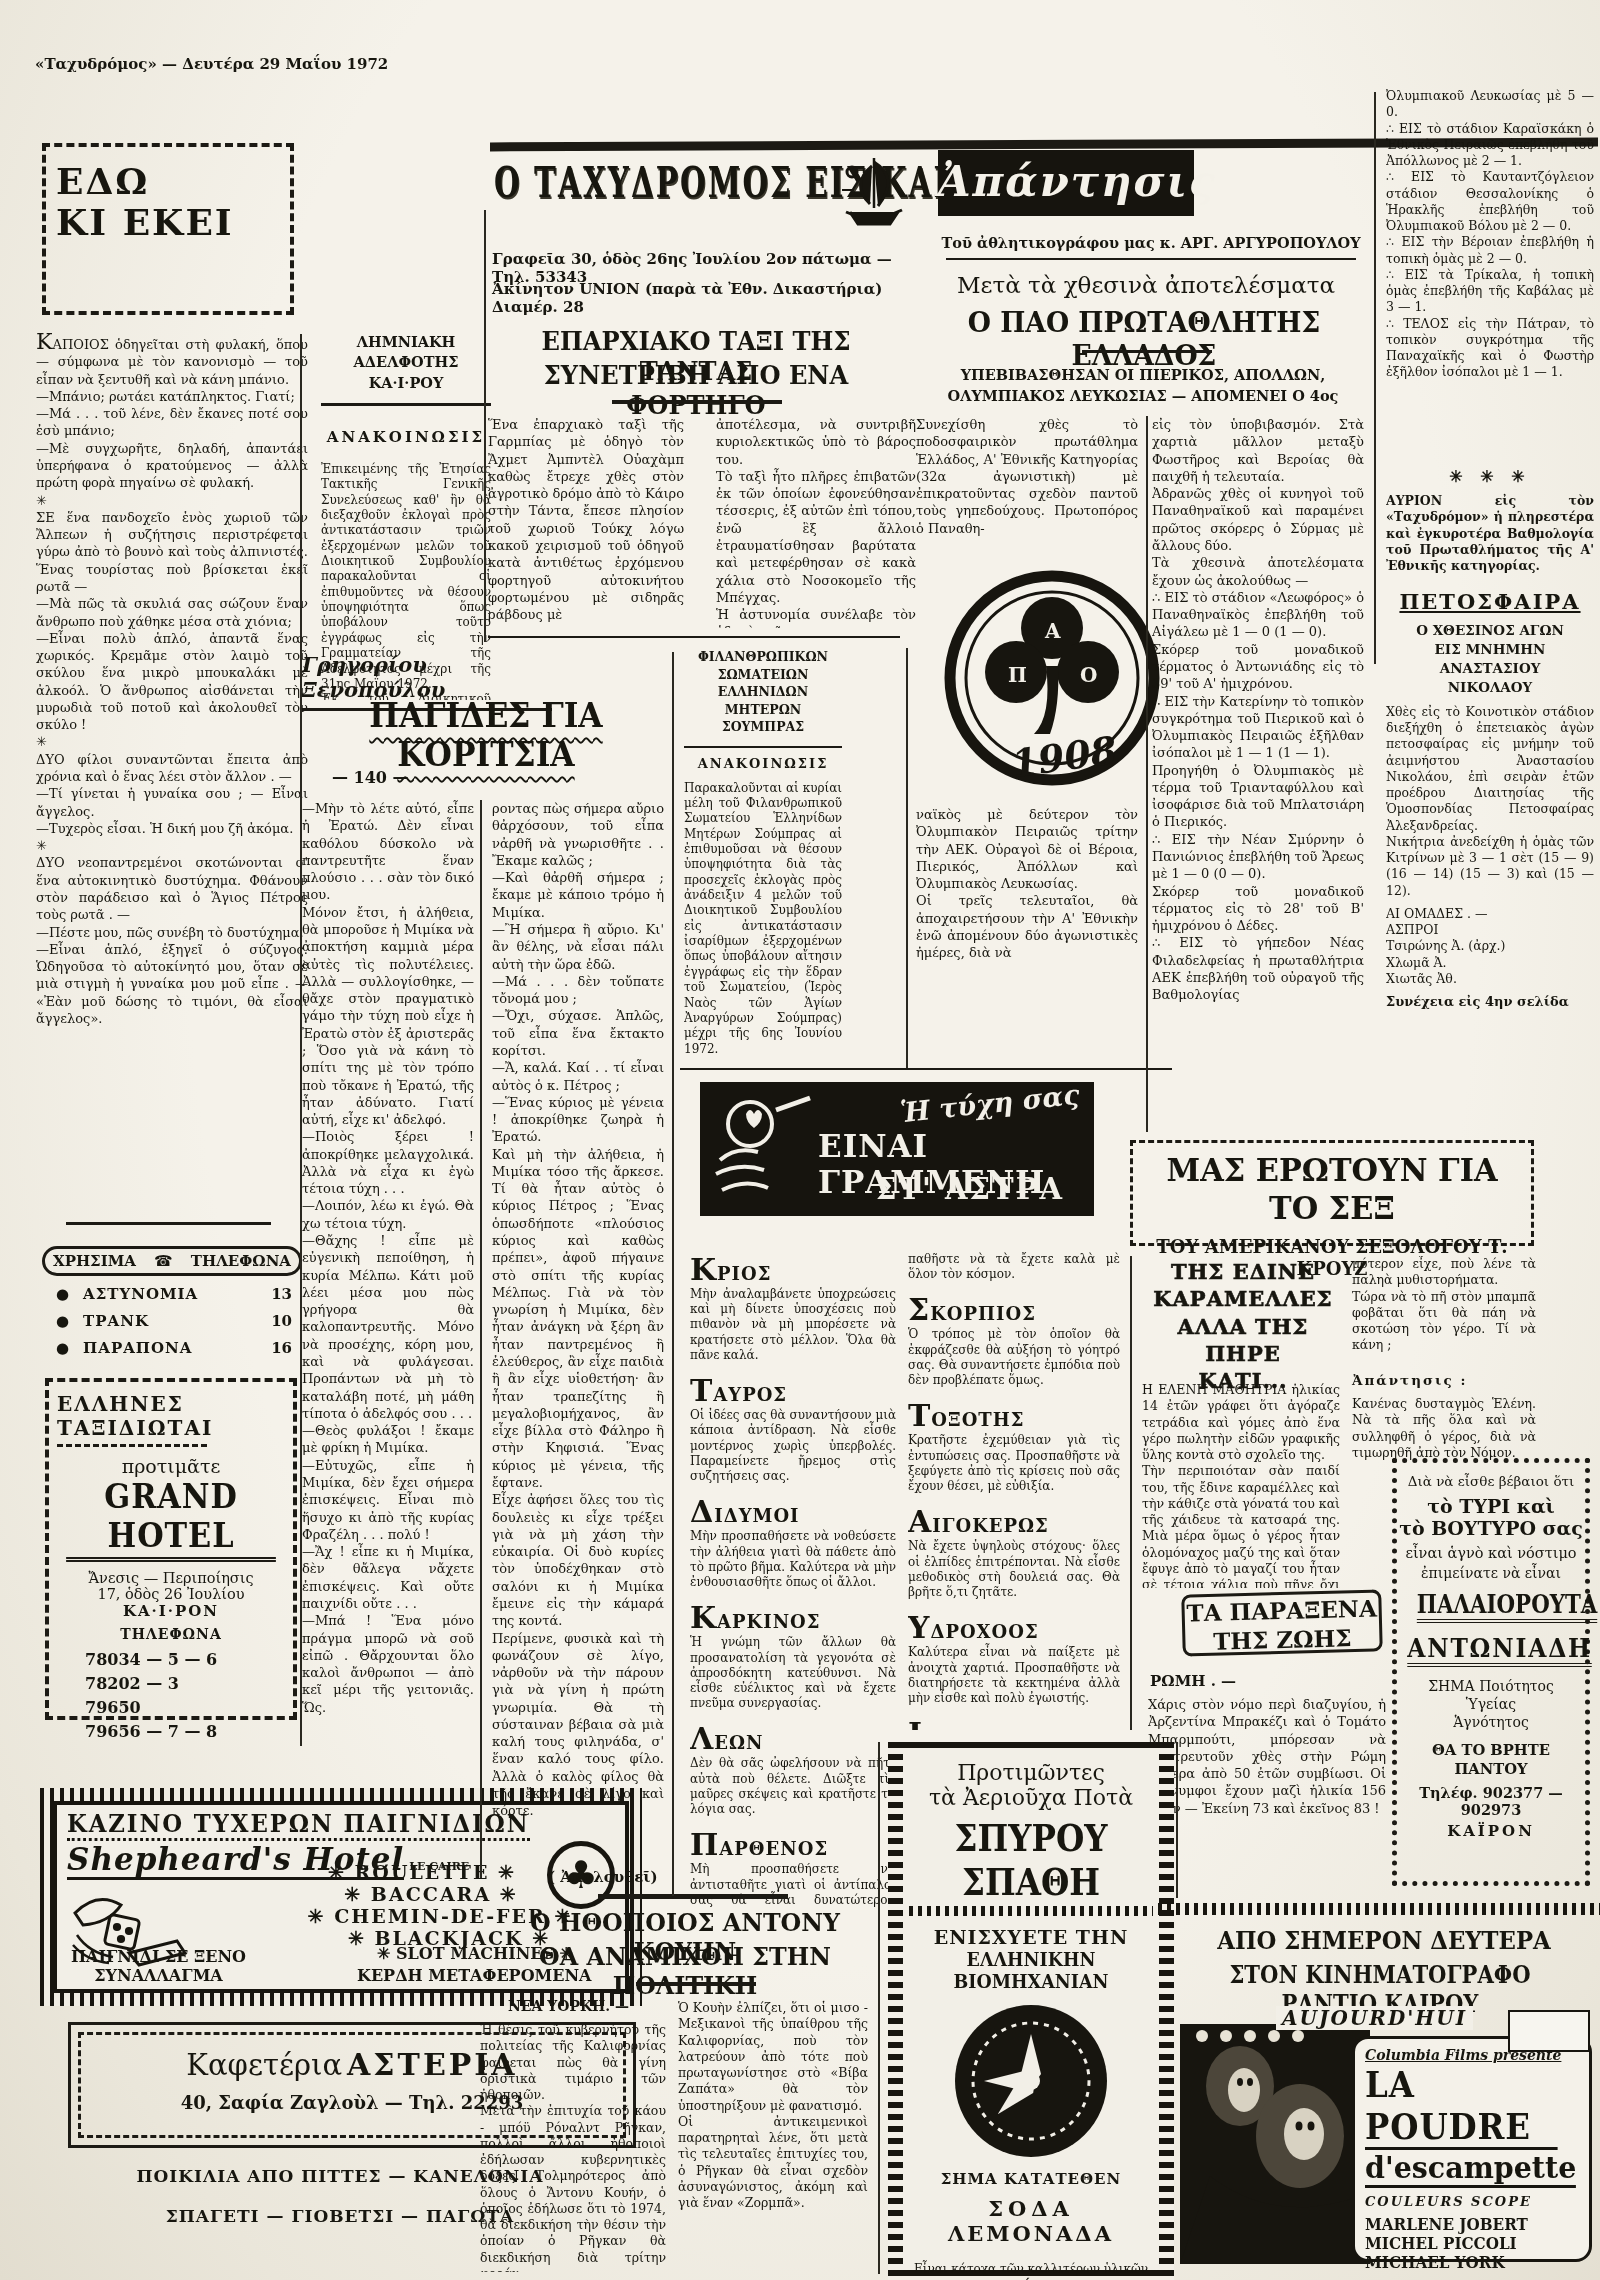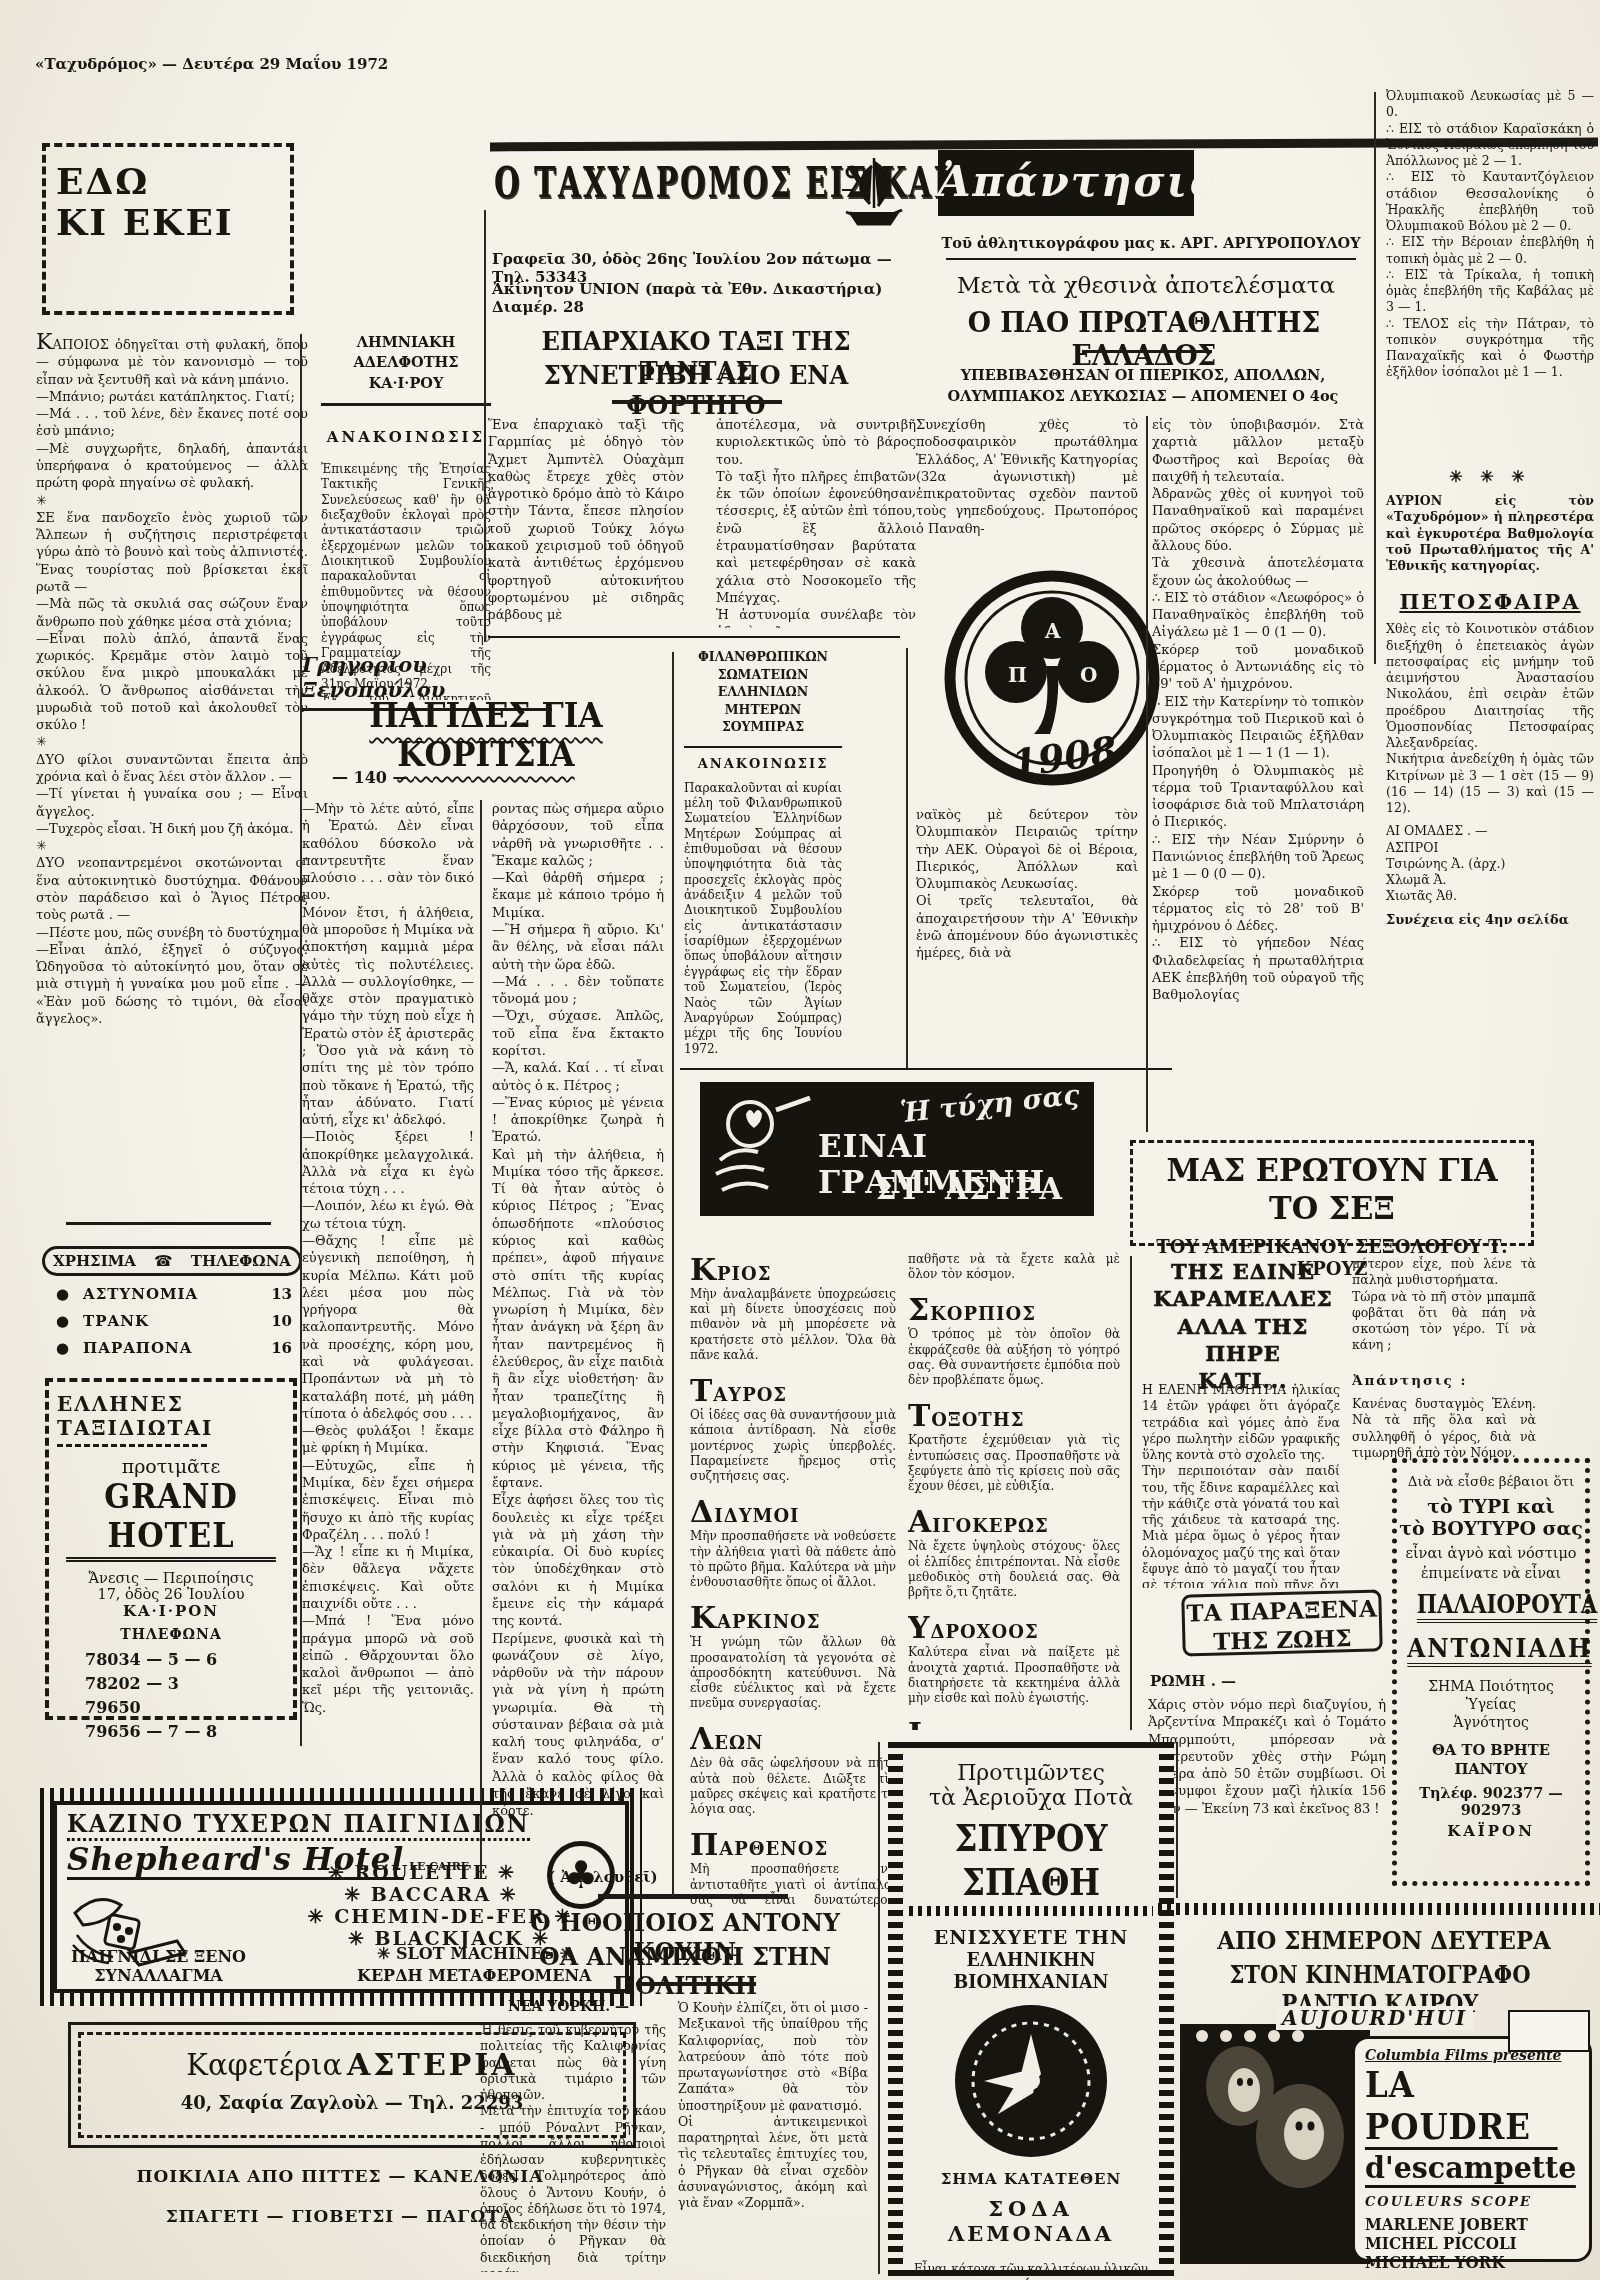--- a/index.html
+++ b/index.html
@@ -256,20 +256,24 @@
   <div class="abs" style="left:1386px;top:88px;width:208px;height:1044px;display:flex;flex-direction:column;gap:7px;">
     <div class="flow s125" style="height:372px;">Ὀλυμπιακοῦ Λευκωσίας μὲ 5 — 0.
 ∴ ΕΙΣ τὸ στάδιον Καραϊσκάκη ὁ Ἐθνικὸς Πειραιῶς ἐπεβλήθη τοῦ Ἀπόλλωνος μὲ 2 — 1.
 ∴ ΕΙΣ τὸ Καυταντζόγλειον στάδιον Θεσσαλονίκης ὁ Ἡρακλῆς ἐπεβλήθη τοῦ Ὀλυμπιακοῦ Βόλου μὲ 2 — 0.
 ∴ ΕΙΣ τὴν Βέροιαν ἐπεβλήθη ἡ τοπικὴ ὁμὰς μὲ 2 — 0.
 ∴ ΕΙΣ τὰ Τρίκαλα, ἡ τοπικὴ ὁμὰς ἐπεβλήθη τῆς Καβάλας μὲ 3 — 1.
 ∴ ΤΕΛΟΣ εἰς τὴν Πάτραν, τὸ τοπικὸν συγκρότημα τῆς Παναχαϊκῆς καὶ ὁ Φωστὴρ ἐξῆλθον ἰσόπαλοι μὲ 1 — 1.</div>
     <div class="c b" style="font-size:16px;letter-spacing:6px;">✳ ✳ ✳</div>
     <div class="flow s125 b">ΑΥΡΙΟΝ εἰς τὸν «Ταχυδρόμον» ἡ πληρεστέρα καὶ ἐγκυροτέρα Βαθμολογία τοῦ Πρωταθλήματος τῆς Α' Ἐθνικῆς κατηγορίας.</div>
     <div class="c b" style="font-size:21px;letter-spacing:2px;margin-top:8px;text-decoration:underline;">ΠΕΤΟΣΦΑΙΡΑ</div>
+    <div class="cflow b" style="font-size:13.5px;line-height:1.4;">Ο ΧΘΕΣΙΝΟΣ ΑΓΩΝ
+ΕΙΣ ΜΝΗΜΗΝ
+ΑΝΑΣΤΑΣΙΟΥ
+ΝΙΚΟΛΑΟΥ</div>
     <div class="flow s125">Χθὲς εἰς τὸ Κοινοτικὸν στάδιον διεξήχθη ὁ ἐπετειακὸς ἀγὼν πετοσφαίρας εἰς μνήμην τοῦ ἀειμνήστου Ἀναστασίου Νικολάου, ἐπὶ σειρὰν ἐτῶν προέδρου Διαιτησίας τῆς Ὁμοσπονδίας Πετοσφαίρας Ἀλεξανδρείας.
 Νικήτρια ἀνεδείχθη ἡ ὁμὰς τῶν Κιτρίνων μὲ 3 — 1 σὲτ (15 — 9) (16 — 14) (15 — 3) καὶ (15 — 12).</div>
     <div class="flow s125" style="text-align:left;">ΑΙ ΟΜΑΔΕΣ . —
 ΑΣΠΡΟΙ
 Τσιρώνης Ἀ. (ἀρχ.)
 Χλωμᾶ Ἀ.
 Χιωτᾶς Ἀθ.</div>
     <div class="b" style="font-size:13px;">Συνέχεια εἰς 4ην σελίδα</div>
   </div>
 

